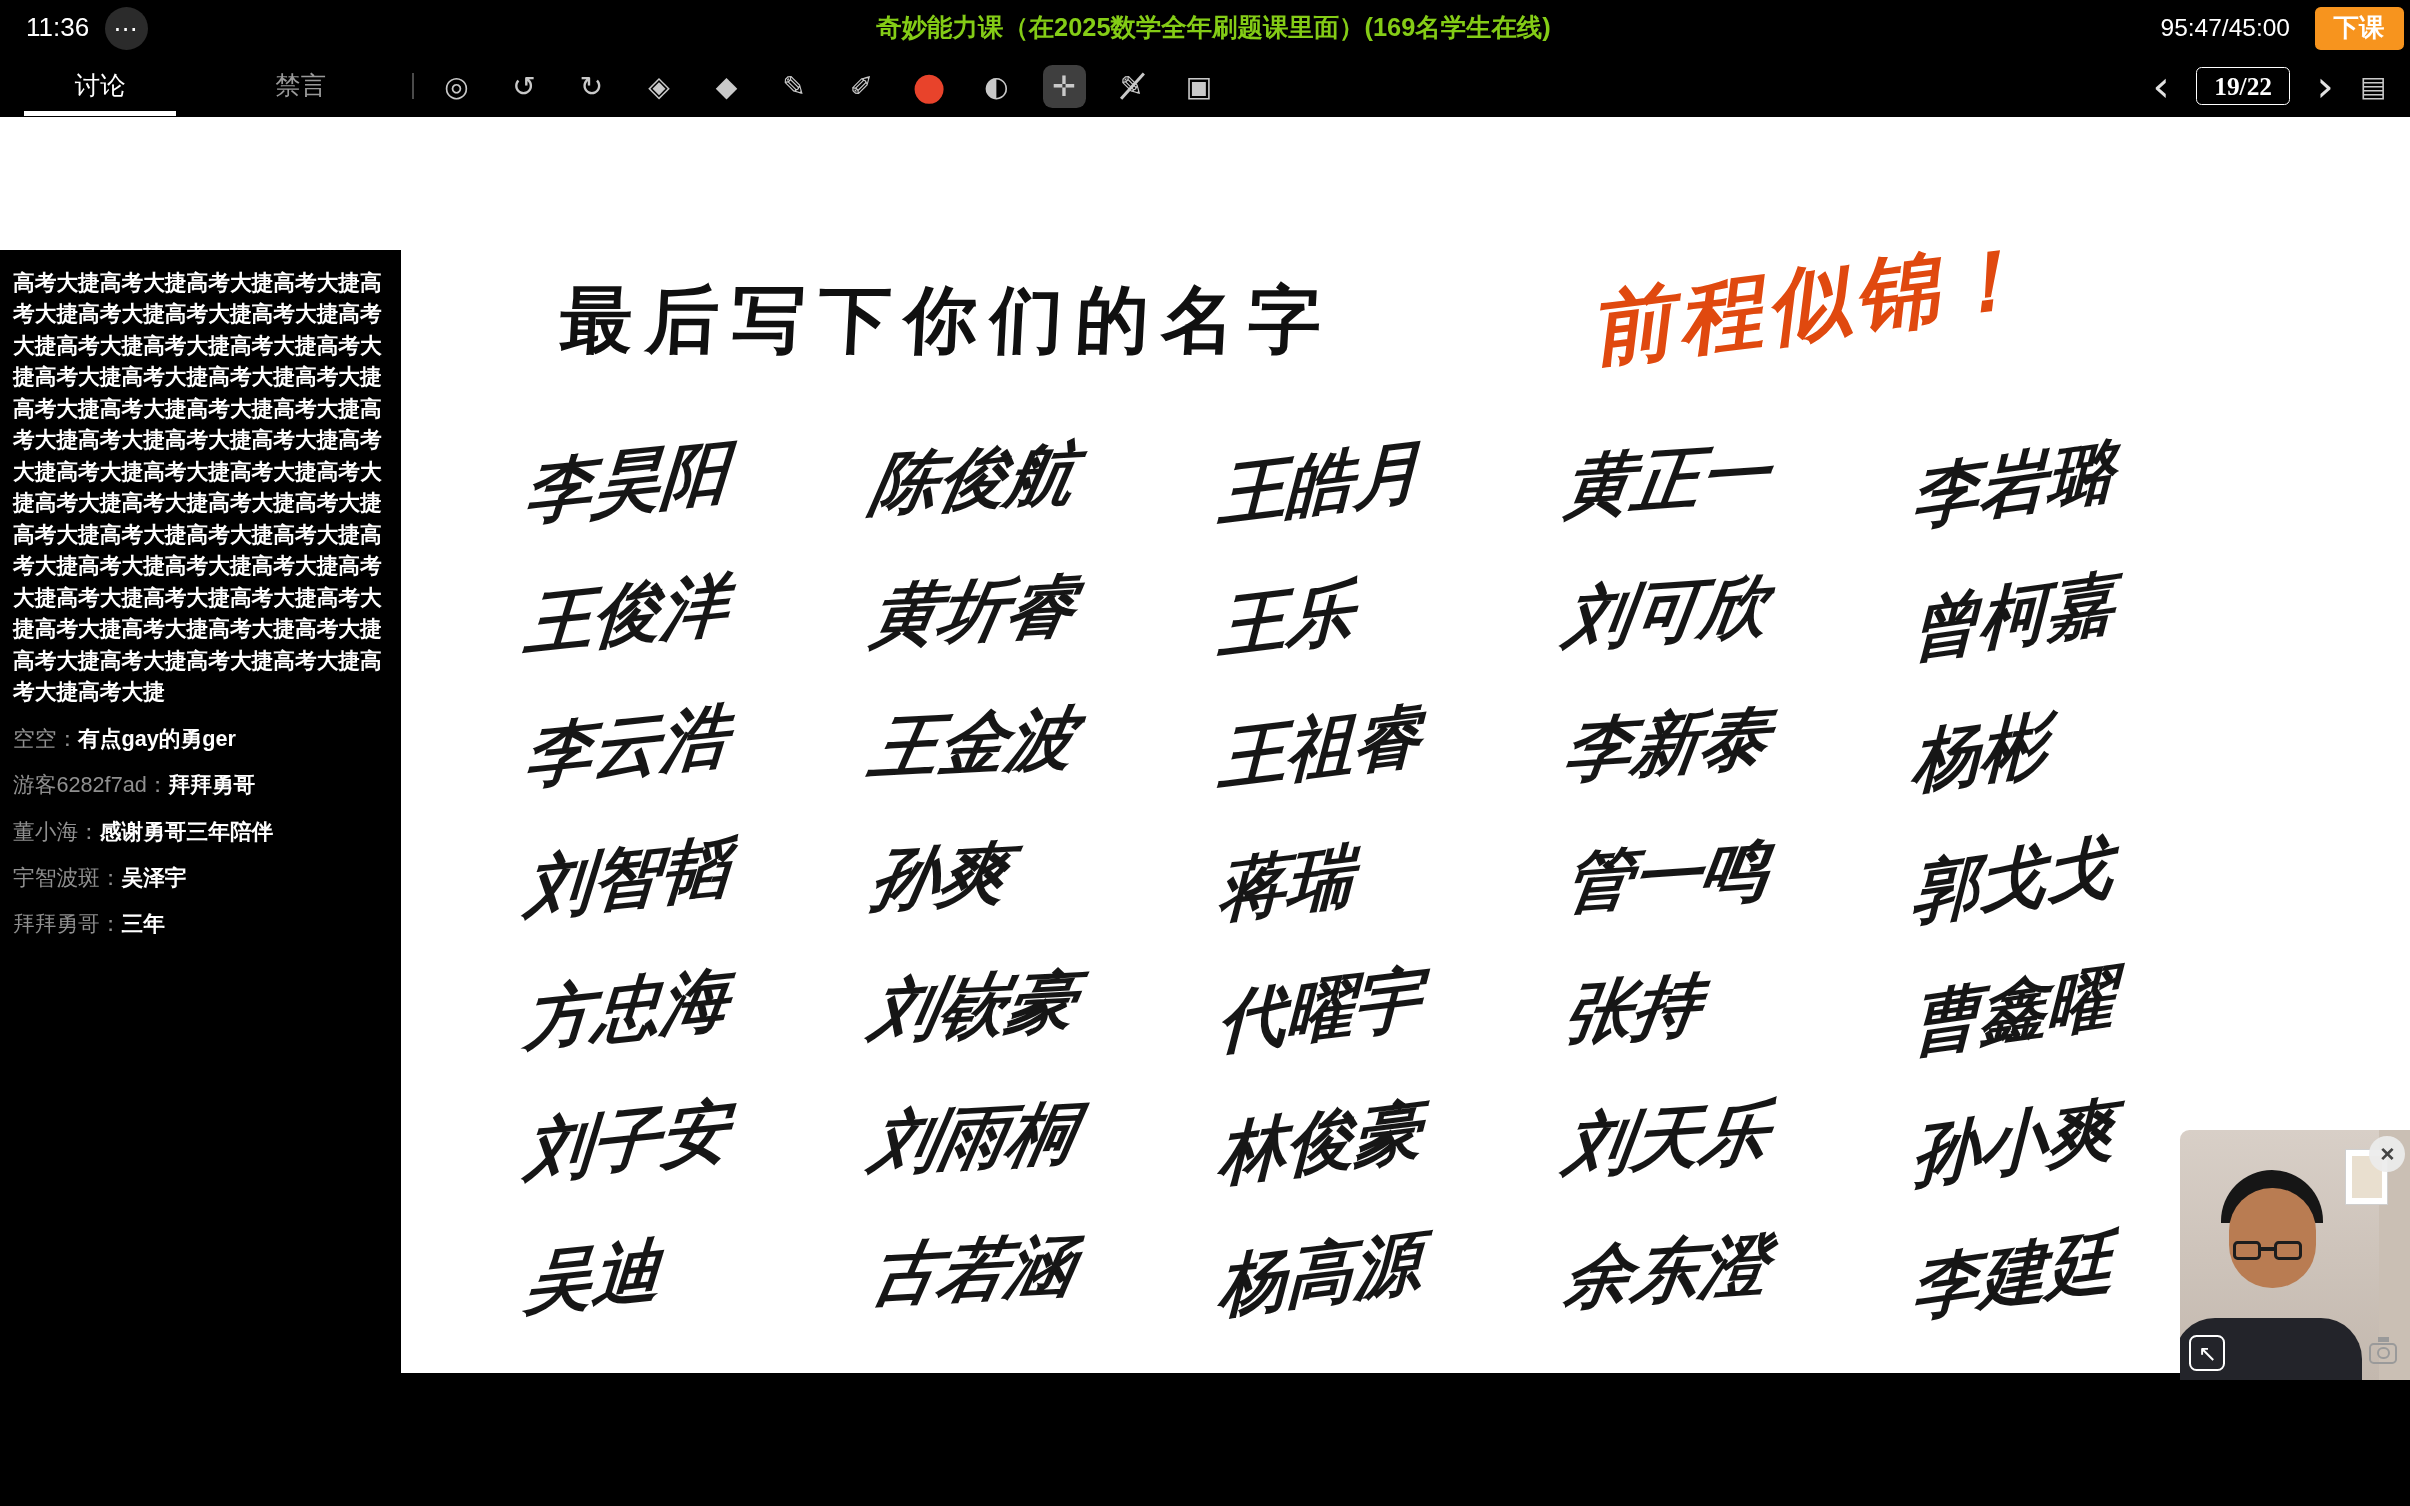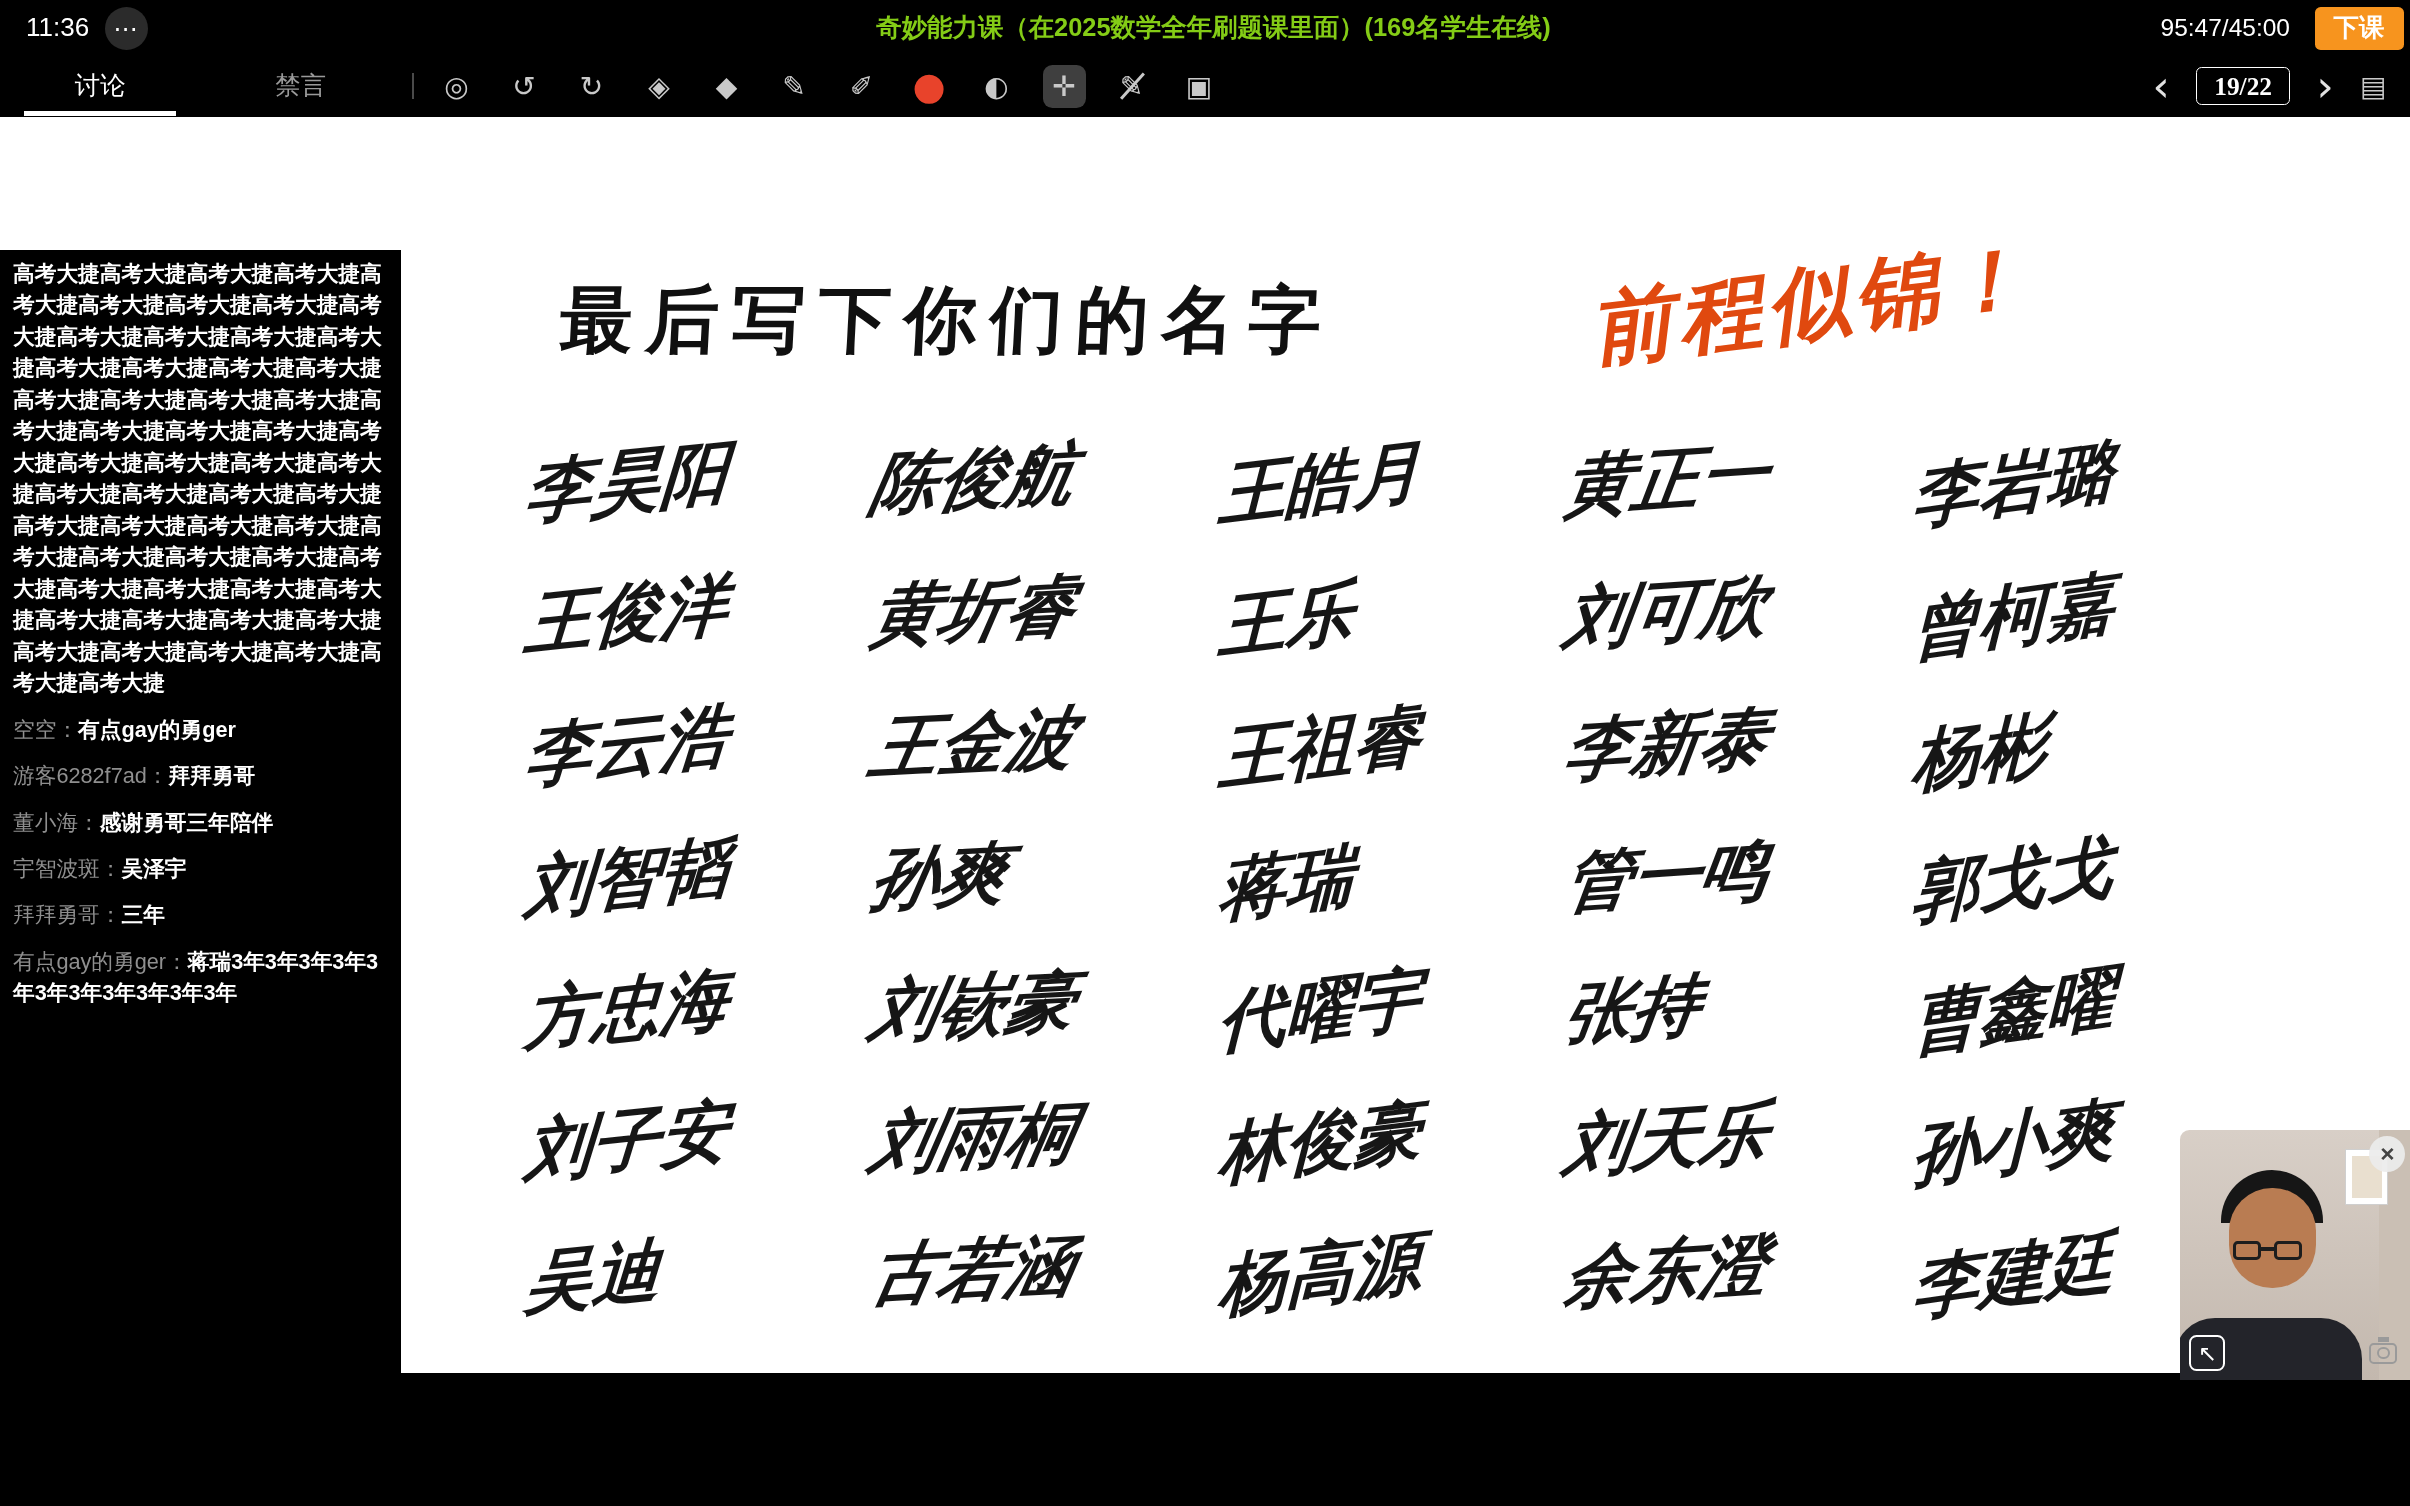--- a/index.html
+++ b/index.html
@@ -55,21 +55,21 @@
   .nm { display:flex; align-items:center; justify-content:flex-start; padding-left:11.3px;
     font-size:68px; font-weight:600; color:#161616; font-style:italic; white-space:nowrap; }
   .nm:nth-child(5n+1){ transform:rotate(-6deg) skewX(-10deg); }
   .nm:nth-child(5n+2){ transform:rotate(-3deg) skewX(-14deg); }
   .nm:nth-child(5n+3){ transform:rotate(-7deg) skewX(-8deg); }
   .nm:nth-child(5n+4){ transform:rotate(-4deg) skewX(-12deg); }
   .nm:nth-child(5n)  { transform:rotate(-8deg) skewX(-9deg); }
 
   
   .chat { position:absolute; left:0; top:250px; width:401px; height:1123px; background:#000;
-    color:#fff; padding:8px 13px; overflow:hidden; font-size:21.7px; line-height:1.45; z-index:5; }
+    color:#fff; padding:17px 13px; overflow:hidden; font-size:21.7px; line-height:1.45; z-index:5; }
   .msg { margin-bottom:15px; word-break:break-all; }
   .msg .u { color:#8f8f8f; }
   .msg .t { color:#fff; font-weight:600; }
 
   
   .bottombar { position:absolute; left:0; bottom:0; width:2411px; height:134px; background:#000; }
 
   
   .webcam { position:absolute; right:0; top:1130px; width:231px; height:250px; z-index:10; }
   .wc-clip { position:absolute; inset:0; overflow:hidden; border-top-left-radius:9.4px;
@@ -198,23 +198,20 @@
   </div>
   <div class="msg">
     <span class="u">董小海：</span><span class="t">感谢勇哥三年陪伴</span>
   </div>
   <div class="msg">
     <span class="u">宇智波斑：</span><span class="t">吴泽宇</span>
   </div>
   <div class="msg">
     <span class="u">拜拜勇哥：</span><span class="t">三年</span>
   </div>
-  <div class="msg">
-    <span class="u">有点gay的勇ger：</span><span class="t">蒋瑞3年3年3年3年3年3年3年3年3年3年3年</span>
-  </div>
 </aside>
 
 <footer class="bottombar"></footer>
 
 <div class="webcam">
   <div class="wc-clip">
     <div class="wc-door"></div>
     <div class="wc-frame">
       <div class="wc-frame-inner"></div>
     </div>

